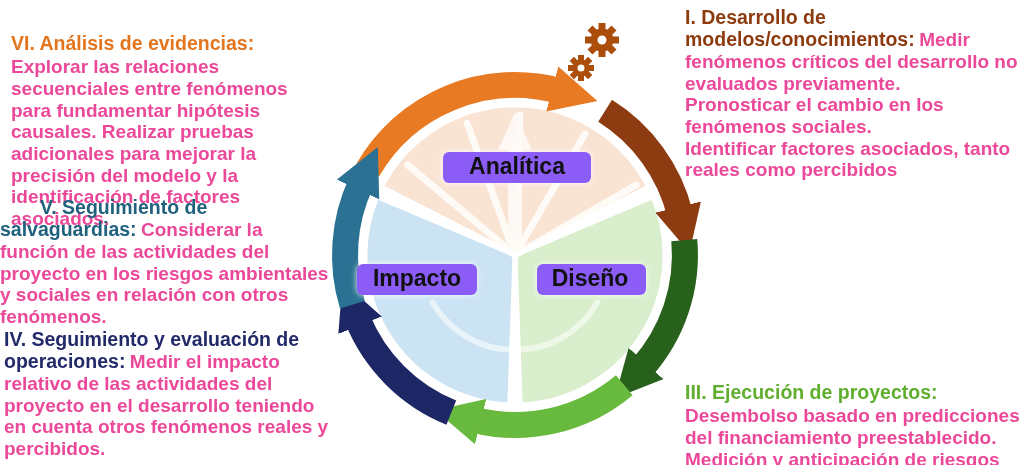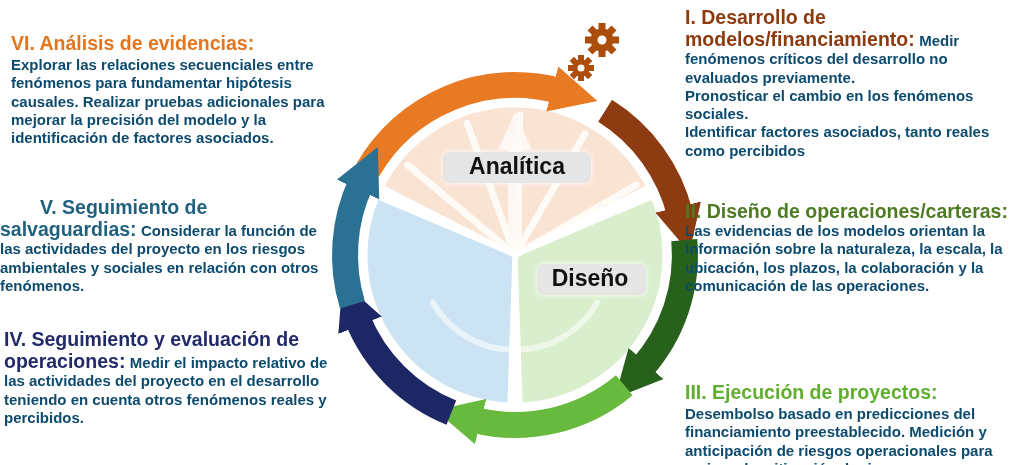--- a/index.html
+++ b/index.html
@@ -6,34 +6,34 @@
   #stage{
     position:relative;
     width:1024px;height:465px;
     background:#ffffff;
     font-family:"Liberation Sans", sans-serif;
     overflow:hidden;
   }
   .stage-block{position:absolute;line-height:1.14;color:#000;}
   .hd{font-weight:bold;font-size:19.5px;letter-spacing:0;}
   .hd.block{display:block;margin-bottom:2px;}
-  .bd{font-weight:bold;font-size:15px;color:#0c4a6e;}
+  .bd{font-weight:bold;font-size:19px;color:#ec4899;}
   .bd.preline{white-space:pre-line;}
   .c-orange{color:#E2751D;}
   .c-brown{color:#8C3A0E;}
   .c-dgreen{color:#4E7B22;}
   .c-lgreen{color:#5FAE2E;margin-top:39px;}
   .c-navy{color:#232A69;}
   .c-teal{color:#20617E;padding-left:40px;}
 
   #wheel{position:absolute;left:330px;top:0;width:380px;height:465px;}
 
   .center-label{
     position:absolute;
-    background:#e5e5e5;
+    background:#8b5cf6;
     border-radius:6px;
     padding:1px 10px 3px 10px;
     font-weight:bold;
     font-size:23px;
     color:#111;
     box-shadow:0 0 6px rgba(255,255,255,0.9);
     text-align:center;
   }
   #lbl-analitica{left:443px;top:152px;width:128px;}
   #lbl-impacto{left:357px;top:264px;width:100px;}
@@ -118,47 +118,44 @@
           <rect x="-3" y="-13" width="6" height="7" transform="rotate(270)"></rect>
           <rect x="-3" y="-13" width="6" height="7" transform="rotate(315)"></rect>
           <circle r="8.5"></circle>
           <circle r="3.5" fill="#ffffff"></circle>
         </g>
       </g>
     </g>
   </svg>
 
   <div id="lbl-analitica" class="center-label">Analítica</div>
+  <div id="lbl-impacto" class="center-label">Impacto</div>
   <div id="lbl-diseno" class="center-label">Diseño</div>
 
   <div class="stage-block" style="left:4px;top:32px;width:322px;margin-left:7px;">
     <span class="hd block c-orange">VI. Análisis de evidencias:</span>
     <span class="bd">Explorar las relaciones secuenciales entre fenómenos para fundamentar hipótesis causales. Realizar pruebas adicionales para mejorar la precisión del modelo y la identificación de factores asociados.</span>
   </div>
 
   <div class="stage-block" style="left:0px;top:196px;width:332px;">
     <span class="hd c-teal">V. Seguimiento de salvaguardias:</span>
     <span class="bd">Considerar la función de las actividades del proyecto en los riesgos ambientales y sociales en relación con otros fenómenos.</span>
   </div>
 
   <div class="stage-block" style="left:4px;top:328px;width:334px;">
     <span class="hd c-navy">IV. Seguimiento y evaluación de operaciones:</span>
     <span class="bd">Medir el impacto relativo de las actividades del proyecto en el desarrollo teniendo en cuenta otros fenómenos reales y percibidos.</span>
   </div>
 
   <div class="stage-block" style="left:685px;top:6px;width:336px;">
-    <span class="hd c-brown">I. Desarrollo de modelos/financiamiento:</span>
+    <span class="hd c-brown">I. Desarrollo de modelos/conocimientos:</span>
     <span class="bd preline">Medir fenómenos críticos del desarrollo no evaluados previamente.
 Pronosticar el cambio en los fenómenos sociales.
 Identificar factores asociados, tanto reales como percibidos</span>
   </div>
 
-  <div class="stage-block" style="left:685px;top:200px;width:336px;">
-    <span class="hd c-dgreen">II. Diseño de operaciones/carteras:</span>
-    <span class="bd">Las evidencias de los modelos orientan la información sobre la naturaleza, la escala, la ubicación, los plazos, la colaboración y la comunicación de las operaciones.</span>
-  </div>
 
   <div class="stage-block" style="left:685px;top:342px;width:336px;">
     <span class="hd block c-lgreen">III. Ejecución de proyectos:</span>
     <span class="bd">Desembolso basado en predicciones del financiamiento preestablecido. Medición y anticipación de riesgos operacionales para mejorar la mitigación de riesgos.</span>
   </div>
 
 </div>
 
 </body></html>

